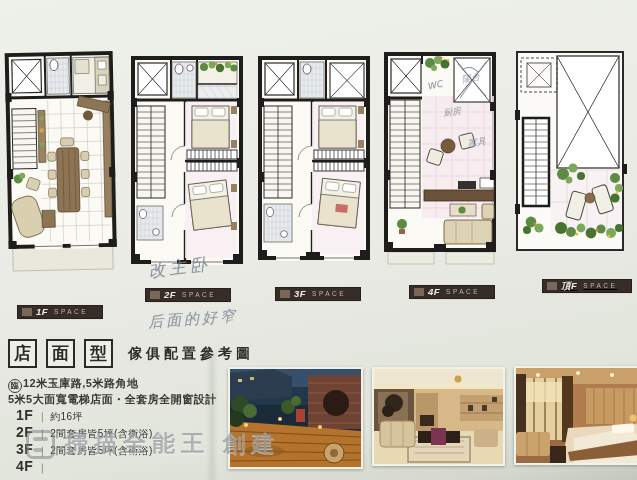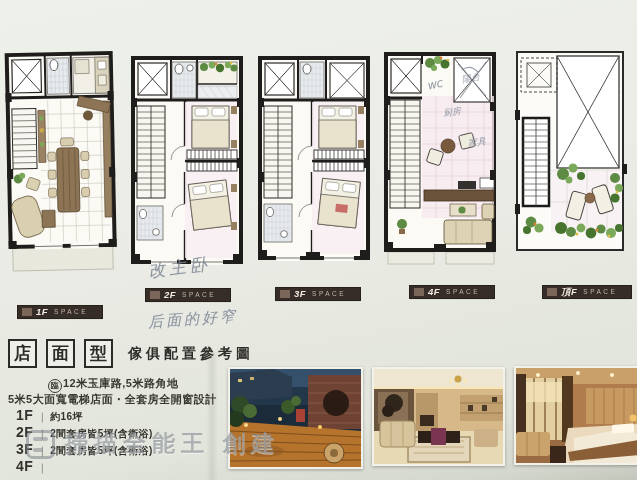--- a/index.html
+++ b/index.html
@@ -26,21 +26,21 @@
   .tbox{width:25px;height:25px;border:2.5px solid #2b2a26;display:flex;align-items:center;justify-content:center;
     font-family:"Liberation Serif",serif;font-weight:bold;font-size:17px;color:#2b2a26;background:rgba(255,255,255,.25);}
   .tsub{font-family:"Liberation Serif",serif;font-weight:bold;font-size:14px;color:#2f2d29;letter-spacing:4px;margin-left:6px;}
   
   .spec-line{position:absolute;font-size:11px;font-weight:bold;color:#3a3833;letter-spacing:.5px;white-space:nowrap;}
   .circ{display:inline-flex;align-items:center;justify-content:center;width:12px;height:12px;border:1px solid #3a3833;
     border-radius:50%;font-size:8px;margin-right:1px;vertical-align:-1px;}
   .frow{position:absolute;display:flex;align-items:baseline;white-space:nowrap;color:#33312d;}
   .frow .fl{font-size:14px;font-weight:bold;letter-spacing:.5px;}
   .frow .sep{font-size:10px;color:#6d6a63;margin:0 3px 0 4px;}
-  .frow .fd{font-size:10px;font-weight:bold;letter-spacing:.4px;}
+  .frow .fd{font-size:10px;font-weight:normal;letter-spacing:.4px;}
   
   .wm{position:absolute;display:flex;align-items:flex-end;gap:10px;z-index:6;pointer-events:none;}
   .wm-logo{width:23px;height:23px;border:3px solid rgba(125,132,139,.55);border-radius:7px;position:relative;flex:0 0 auto;}
   .wm-logo::before{content:"";position:absolute;left:4px;right:4px;top:4px;height:4px;background:rgba(125,132,139,.5);border-radius:2px;}
   .wm-logo::after{content:"";position:absolute;left:4px;right:9px;bottom:4px;height:4px;background:rgba(125,132,139,.5);border-radius:2px;}
   .wm-text{font-size:23px;font-weight:bold;letter-spacing:6px;color:rgba(122,129,136,.58);
     text-shadow:0 1px 0 rgba(255,255,255,.5);white-space:nowrap;}
   
   .photo{position:absolute;border:2px solid #f2f2ea;box-shadow:0 1px 3px rgba(0,0,0,.28);overflow:hidden;background:#222;}
   .photo svg{display:block;}
@@ -414,41 +414,41 @@
   <div class="flabel" style="left:276px;top:288px;">
     <span class="chip"></span>
     <span class="fnum">3F</span>
     <span class="fspace">SPACE</span>
   </div>
   <div class="flabel" style="left:410px;top:286px;">
     <span class="chip"></span>
     <span class="fnum">4F</span>
     <span class="fspace">SPACE</span>
   </div>
-  <div class="flabel" style="left:543px;top:286px;width:80px;">
+  <div class="flabel" style="left:543px;top:280px;width:80px;text-decoration:underline;">
     <span class="chip"></span>
     <span class="fnum">頂F</span>
     <span class="fspace">SPACE</span>
   </div>
 
   <span class="hand" style="left:148px;top:256px;font-size:17px;transform:rotate(-7deg);letter-spacing:4px;">改主卧</span>
   <span class="hand" style="left:148px;top:310px;font-size:15px;transform:rotate(-4deg);letter-spacing:3px;">后面的好窄</span>
   <span class="hand" style="left:428px;top:80px;font-size:9px;transform:rotate(-12deg);">WC</span>
   <span class="hand" style="left:462px;top:72px;font-size:9px;transform:rotate(-10deg);opacity:.7;">陽台</span>
   <span class="hand" style="left:443px;top:106px;font-size:9px;transform:rotate(-8deg);opacity:.75;">厨房</span>
   <span class="hand" style="left:468px;top:136px;font-size:9px;transform:rotate(-6deg);opacity:.75;">家具</span>
 
   <div class="title-row" style="left:8px;top:339px;">
     <span class="tbox">店</span>
     <span class="tbox">面</span>
     <span class="tbox">型</span>
     <span class="tsub">傢俱配置參考圖</span>
   </div>
 
-  <div class="spec-line" style="left:8px;top:376px;margin-left:40px;">
+  <div class="spec-line" style="left:8px;top:376px;">
     <span class="circ">臨</span><span>12米玉庫路,5米路角地</span>
   </div>
   <div class="spec-line" style="left:8px;top:392px;">
     <span>5米5大面寬電梯店面・全套房全開窗設計</span>
   </div>
   <div class="frow" style="left:16px;top:407px;">
     <span class="fl">1F</span>
     <span class="sep">｜</span>
     <span class="fd">約16坪</span>
   </div>

